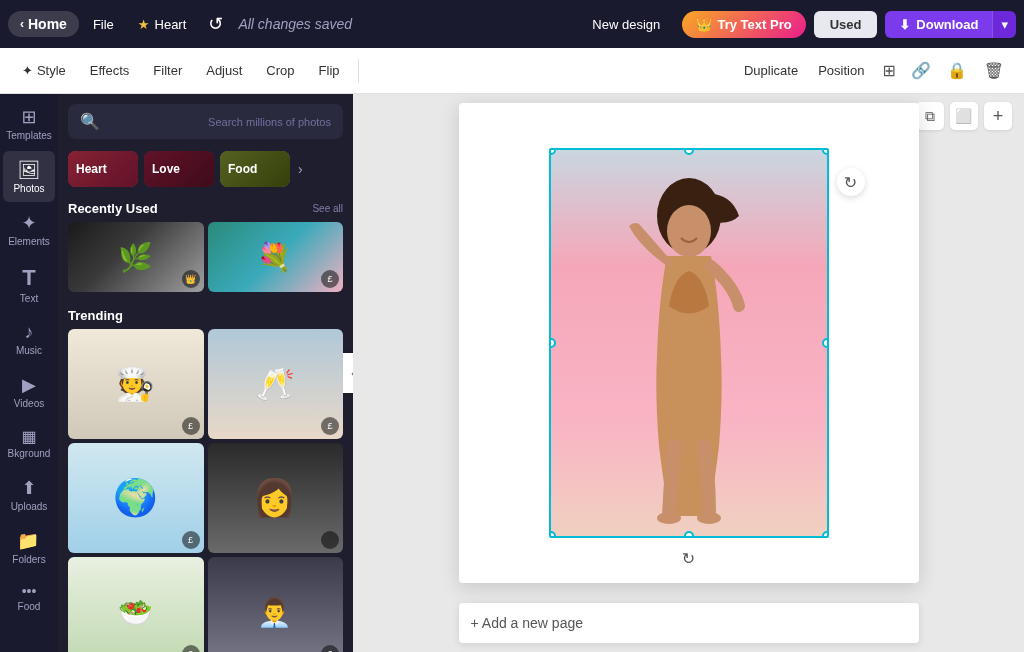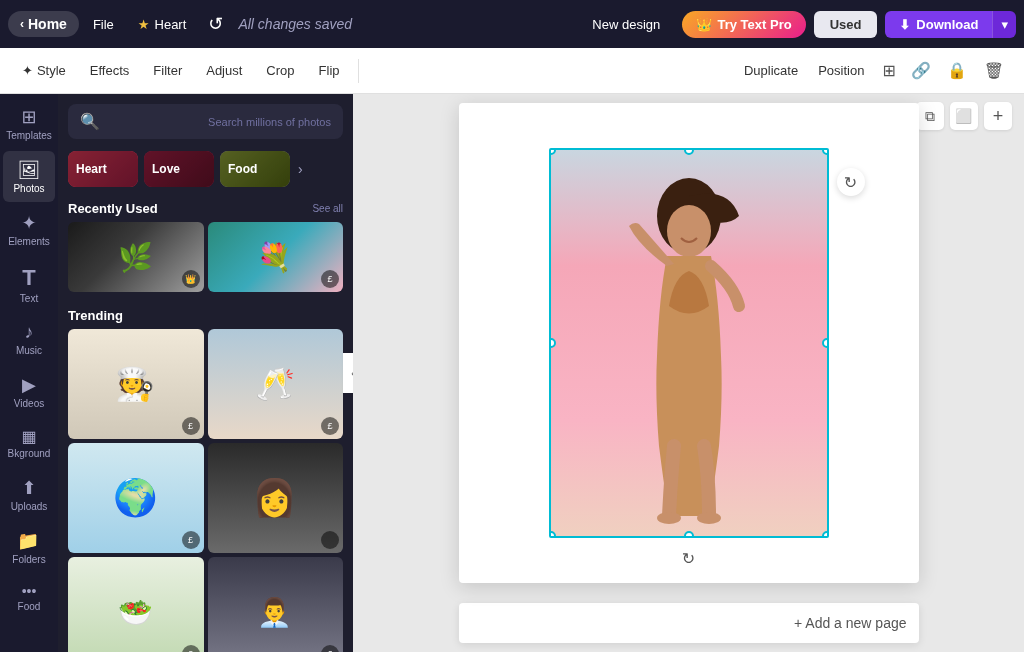--- a/index.html
+++ b/index.html
@@ -222,21 +222,21 @@
     }
     .rotate-handle-right {
       position: absolute; top: 20px; right: -36px;
       background: white; border-radius: 50%; width: 28px; height: 28px;
       display: flex; align-items: center; justify-content: center;
       box-shadow: 0 2px 6px rgba(0,0,0,0.15); cursor: pointer; color: #555;
     }
     
     .add-page-bar {
       width: 460px; background: white; border-radius: 4px;
-      text-align: right; padding: 12px; color: #555; font-size: 14px;
+      text-align: left; padding: 12px; color: #555; font-size: 14px;
       cursor: pointer; box-shadow: 0 2px 8px rgba(0,0,0,0.1);
       margin-top: 12px;
     }
 
     
     .img-bg-pink {
       position: absolute; inset: 0;
       background: linear-gradient(to bottom, #c9d6e0 0%, #f5a7b8 30%, #f9b4c4 70%, #f0d0c0 100%);
     }
     .img-woman-svg {

